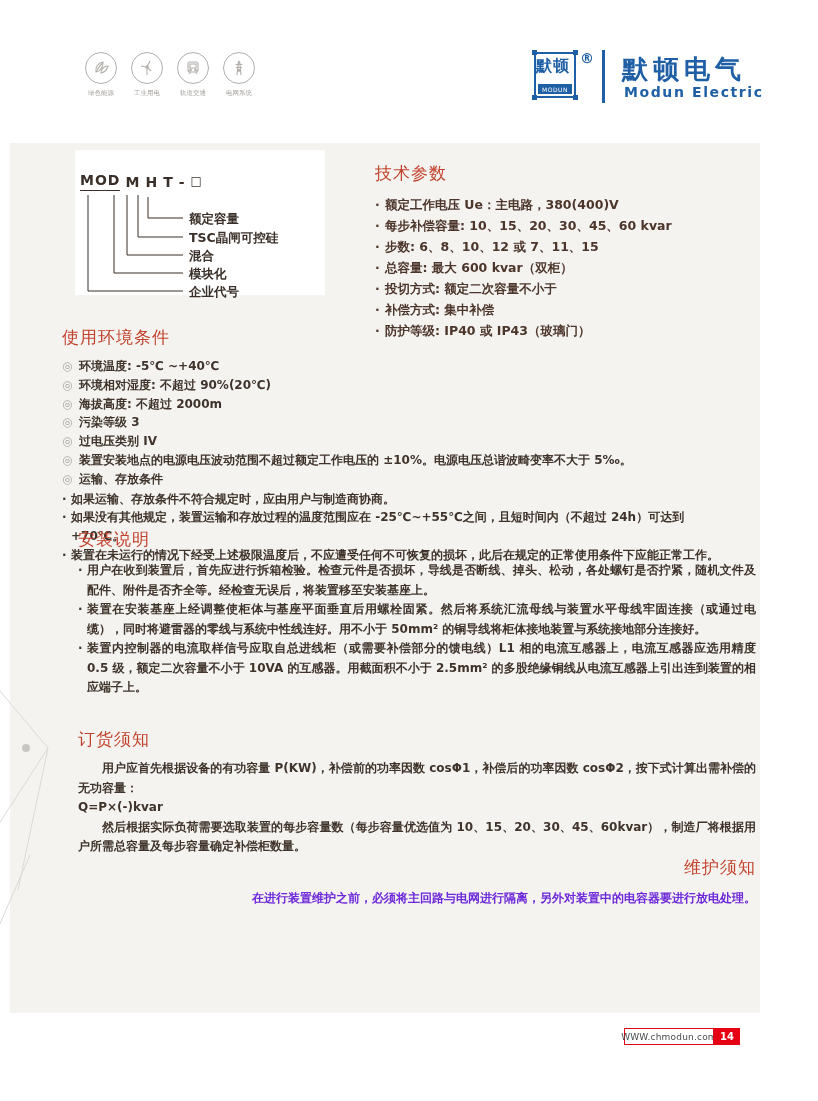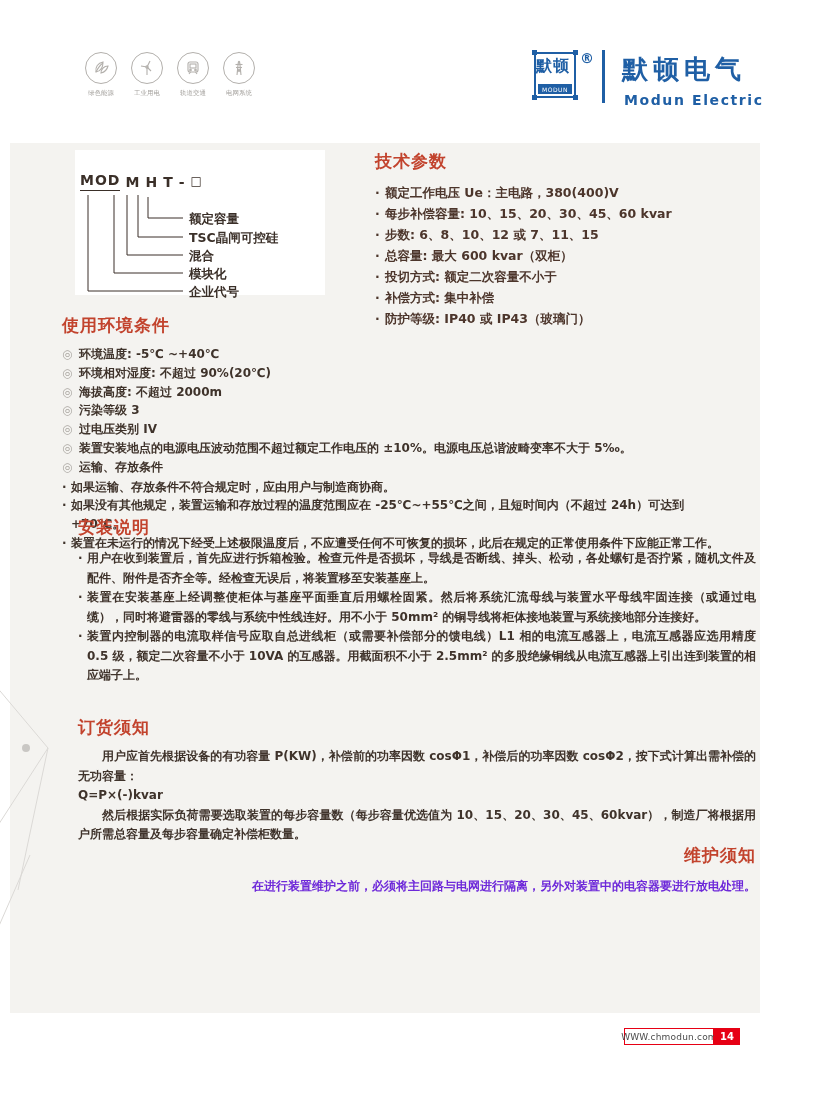--- a/index.html
+++ b/index.html
@@ -28,34 +28,34 @@
   .seal .en { position:absolute; left:2px; right:2px; bottom:2px; background:#1f5fa5;
     color:#fff; font-size:6px; text-align:center; padding:1.5px 0; letter-spacing:.5px; }
   .seal .corner { position:absolute; width:5px; height:5px; background:#1f5fa5; }
   .c-tl { left:-4px; top:-4px; } .c-tr { right:-4px; top:-4px; }
   .c-bl { left:-4px; bottom:-4px; } .c-br { right:-4px; bottom:-4px; }
   .reg-mark { position:absolute; left:580px; top:50px; font-size:14px; color:#1f5fa5; font-weight:700; }
   .logo-divider { position:absolute; left:602px; top:50px; width:3px; height:53px; background:#1f5fa5; }
   .brand-cn { position:absolute; left:622px; top:52px; font-size:26px; font-weight:700;
     color:#1f5fa5; letter-spacing:5px; white-space:nowrap; }
   .brand-en { position:absolute; left:624px; top:84px; font-size:14px; font-weight:700;
-    color:#1f5fa5; letter-spacing:1.6px; white-space:nowrap;margin-top:8px; }
+    color:#1f5fa5; letter-spacing:1.6px; white-space:nowrap; }
 
   
   .model-box { position:absolute; left:75px; top:150px; width:250px; height:145px; background:#ffffff; }
   .model-code { position:absolute; left:80px; top:172px; display:flex; align-items:center;
     font-size:14px; font-weight:600; color:#3a2f28; letter-spacing:1px; }
   .model-code .part { margin-right:5px; }
   .model-code .mod { border-bottom:1.5px solid #3a2f28; padding-bottom:2px; }
   .model-code .blank { font-size:12px; position:relative; top:-1px; }
   .model-lines { position:absolute; left:75px; top:150px; }
   .model-label { position:absolute; left:189px; font-size:12.5px; font-weight:600; color:#3a2f28; white-space:nowrap; }
 
   
-  .sec-title { font-size:17px; font-weight:700; color:#c2432d; letter-spacing:1px; }
+  .sec-title { font-size:17px; font-weight:400; color:#c2432d; letter-spacing:1px;margin-top:12px; }
   .tech { position:absolute; left:375px; top:150px; width:372px; }
   .tech-items { margin-top:9px; }
   .tech-item { position:relative; padding-left:10px; font-size:12.5px; font-weight:600;
     color:#4c352b; line-height:21px; white-space:nowrap; }
   .tech-item .dot-marker { position:absolute; left:0; top:0; }
 
   .env { position:absolute; left:62px; top:314px; width:676px; }
   .env-items { margin-top:8px; }
   .env-item { position:relative; padding-left:17px; font-size:12px; font-weight:600;
     color:#3f332b; line-height:18.8px; }

